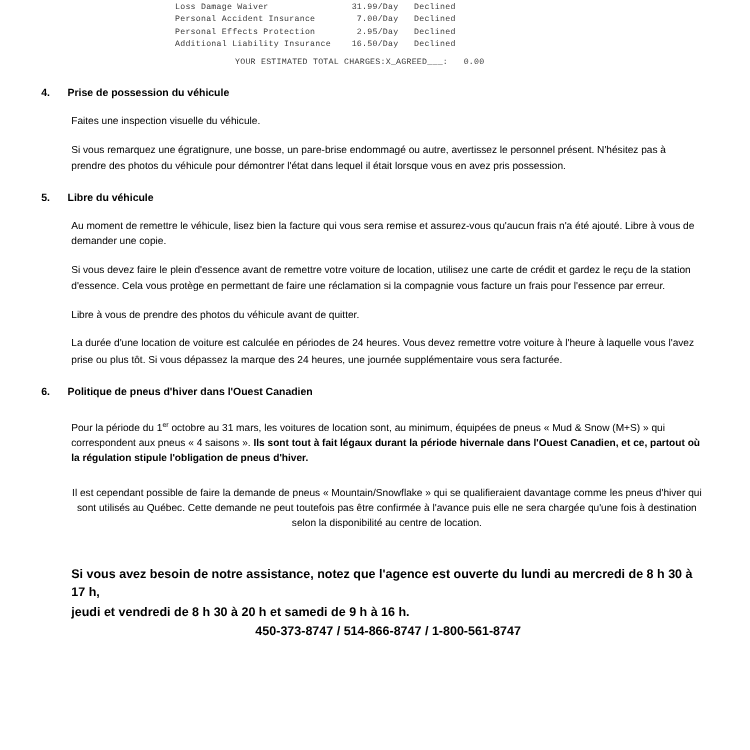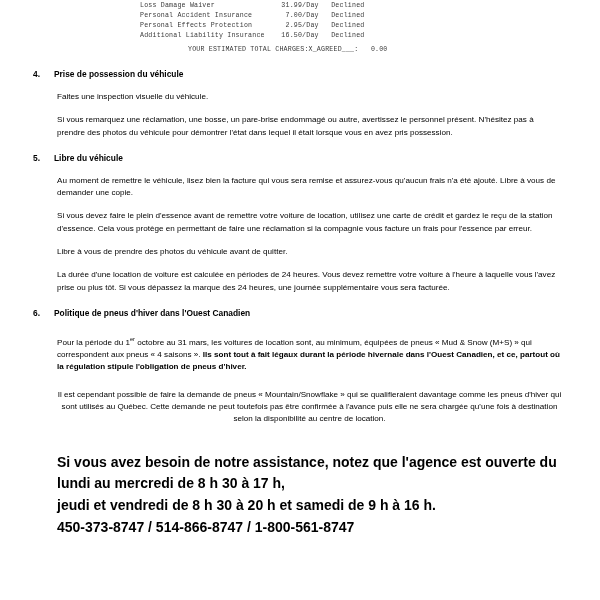--- a/index.html
+++ b/index.html
@@ -82,29 +82,30 @@
     vertical-align: super;
     line-height: 0;
   }
 
   
   .footer {
     padding-left: 27px;
     margin-top: 26px;
   }
   .footer p {
-    font-size: 14px;
+    font-size: 10px;
     line-height: 1.55;
     font-weight: bold;
     margin: 0;
   }
   .phone {
     margin-top: 12px;
     font-size: 8.4px;
     font-weight: bold;
+    text-align: center;
   }
 </style>
 </head>
 <body>
 
 <div class="page">
 
   <div class="receipt">
     <div class="line">Loss Damage Waiver                31.99/Day   Declined</div>
     <div class="line">Personal Accident Insurance        7.00/Day   Declined</div>
@@ -113,21 +114,21 @@
     <div class="line total">YOUR ESTIMATED TOTAL CHARGES:X_AGREED___:   0.00</div>
   </div>
 
   <div class="section">
     <div class="sec-head">
       <span class="sec-num">4.</span>
       <span class="sec-title">Prise de possession du véhicule</span>
     </div>
     <div class="body">
       <p class="para gap">Faites une inspection visuelle du véhicule.</p>
-      <p class="para gap">Si vous remarquez une réclamation, une bosse, un pare-brise endommagé ou autre, avertissez le personnel présent. N'hésitez pas à prendre des photos du véhicule pour démontrer l'état dans lequel il était lorsque vous en avez pris possession.</p>
+      <p class="para gap">Si vous remarquez une égratignure, une bosse, un pare-brise endommagé ou autre, avertissez le personnel présent. N'hésitez pas à prendre des photos du véhicule pour démontrer l'état dans lequel il était lorsque vous en avez pris possession.</p>
     </div>
   </div>
 
   <div class="section">
     <div class="sec-head">
       <span class="sec-num">5.</span>
       <span class="sec-title">Libre du véhicule</span>
     </div>
     <div class="body">
       <p class="para gap">Au moment de remettre le véhicule, lisez bien la facture qui vous sera remise et assurez-vous qu'aucun frais n'a été ajouté. Libre à vous de demander une copie.</p>

